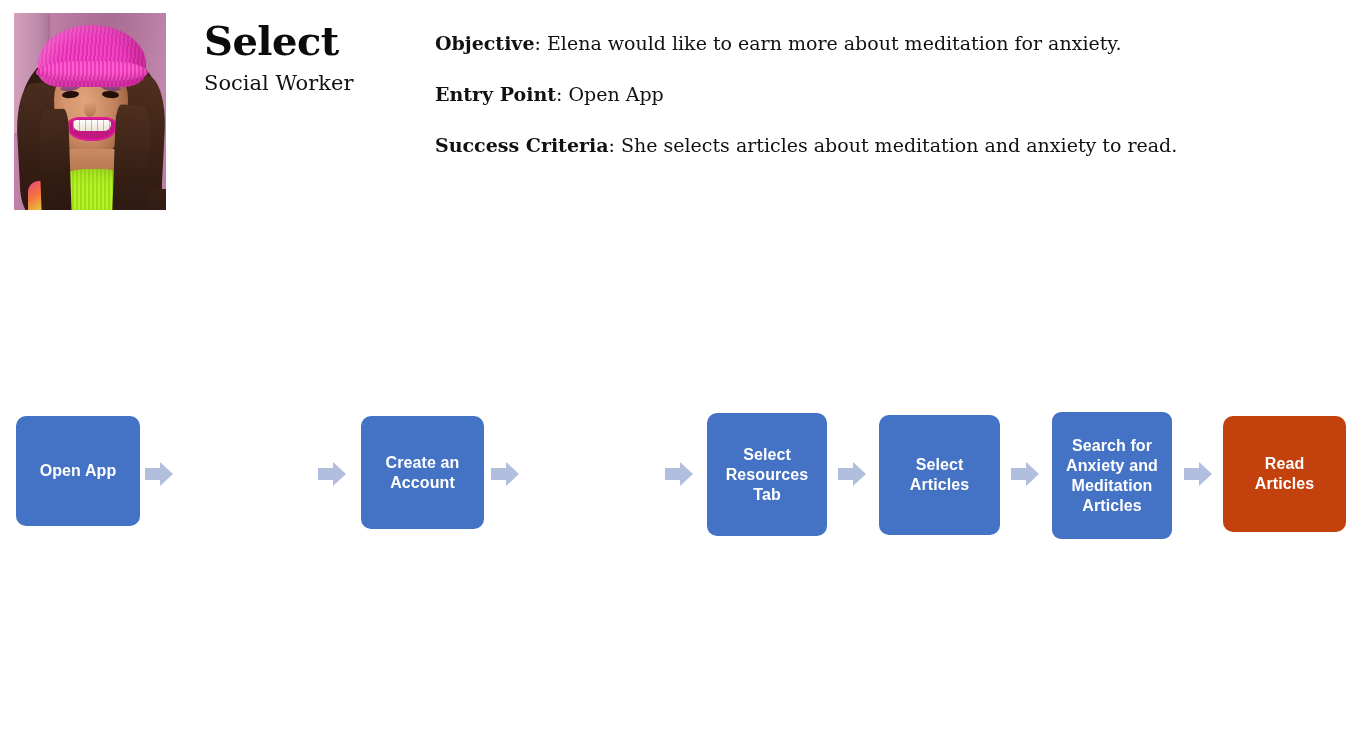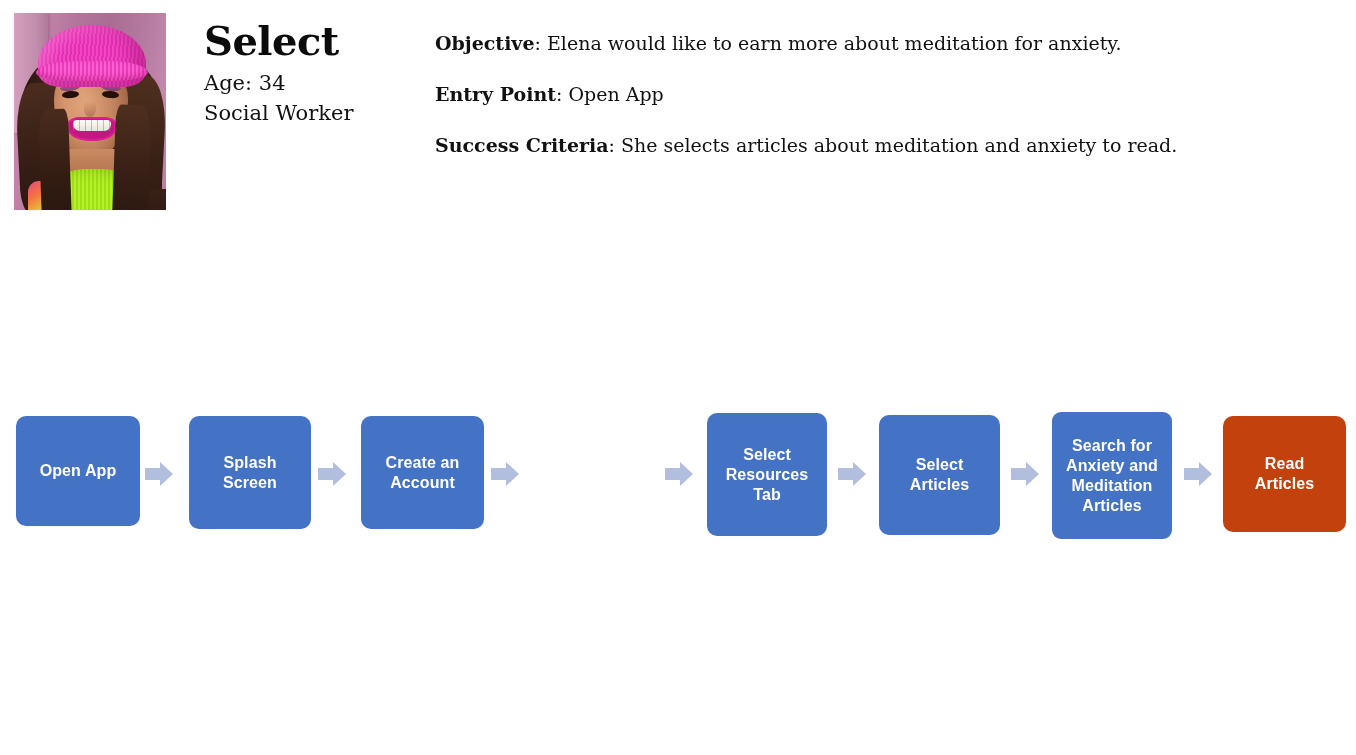--- a/index.html
+++ b/index.html
@@ -320,47 +320,39 @@
   <div class="ph-coat-l"></div>
   <div class="ph-coat-r"></div>
   <div class="ph-hair-front-l"></div>
   <div class="ph-hair-front-r"></div>
   <div class="ph-beanie"></div>
   <div class="ph-beanie-brim"></div>
 </div>
 
 <div class="persona-info">
   <div class="persona-name">Select</div>
-  <div class="persona-line">
-    <span class="lbl">Age:</span>
-    <span class="val">34</span>
-  </div>
   <div class="persona-line">Social Worker</div>
 </div>
 
 <div class="scenario">
   <div class="scenario-row">
     <span class="s-label">Objective</span><span class="s-sep">: </span><span class="s-value">Elena would like to earn more about meditation for anxiety.</span>
   </div>
   <div class="scenario-row">
     <span class="s-label">Entry Point</span><span class="s-sep">: </span><span class="s-value">Open App</span>
   </div>
   <div class="scenario-row">
     <span class="s-label">Success Criteria</span><span class="s-sep">: </span><span class="s-value">She selects articles about meditation and anxiety to read.</span>
   </div>
 </div>
 
 <div class="flow" id="flow-container">
     <div class="flow-node" style="left: 16px; top: 11px; width: 124px; height: 110px; background: rgb(68, 114, 196); color: rgb(255, 255, 255);">
       <span class="node-text">Open App</span>
     </div>
-    <div class="flow-node" style="left: 189px; top: 11px; width: 122px; height: 113px; background: rgb(68, 114, 196); color: rgb(255, 255, 255);">
-      <span class="node-text">Splash
-Screen</span>
-    </div>
     <div class="flow-node" style="left: 361px; top: 11px; width: 123px; height: 113px; background: rgb(68, 114, 196); color: rgb(255, 255, 255);">
       <span class="node-text">Create an
 Account</span>
     </div>
     <div class="flow-node" style="left: 707px; top: 8px; width: 120px; height: 123px; background: rgb(68, 114, 196); color: rgb(255, 255, 255);">
       <span class="node-text">Select
 Resources
 Tab</span>
     </div>
     <div class="flow-node" style="left: 879px; top: 10px; width: 121px; height: 120px; background: rgb(68, 114, 196); color: rgb(255, 255, 255);">

